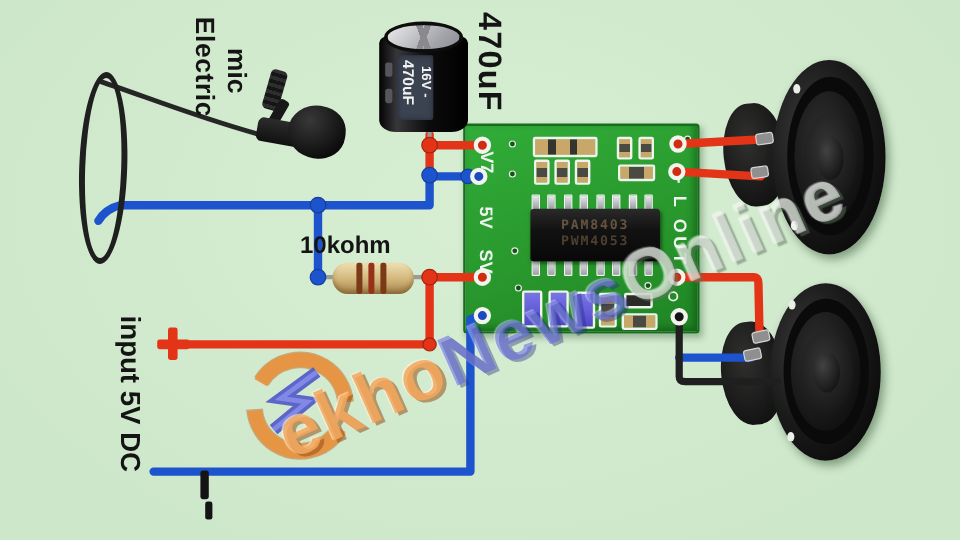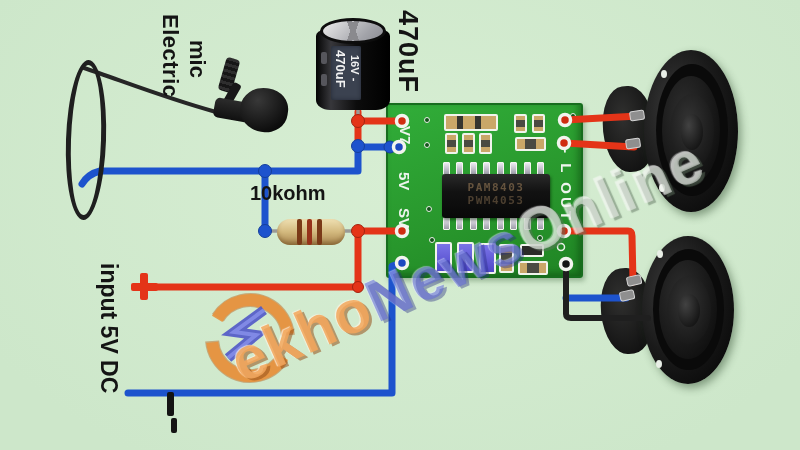--- a/index.html
+++ b/index.html
@@ -12,21 +12,21 @@
   .abs { position:absolute; }
   .rot { position:absolute; transform-origin:0 0; transform:rotate(90deg);
          white-space:nowrap; font-weight:bold; color:#161616; }
 
   
   .lbl { z-index:8; font-weight:bold; color:#141414; }
   #lbl-electric { left:183px; top:14px; font-size:22px; letter-spacing:.5px; }
   #lbl-mic      { left:210px; top:40px; font-size:22px; }
   #lbl-cap      { left:423px; top:10px; font-size:27px; letter-spacing:1px; }
   #lbl-input    { left:122px; top:263px; font-size:23px; }
-  #lbl-res      { left:250px; top:182px; font-size:20px; z-index:8; font-weight:bold; color:#141414; }
+  #lbl-res      { left:250px; top:194px; font-size:20px; z-index:8; font-weight:bold; color:#141414; }
 
   
   #wires { position:absolute; left:0; top:0; z-index:5; pointer-events:none; }
   .w-blue  { stroke:var(--wire-blue);  stroke-width:7; fill:none; stroke-linecap:round; stroke-linejoin:round; }
   .w-red   { stroke:var(--wire-red);   stroke-width:7; fill:none; stroke-linecap:round; stroke-linejoin:round; }
   .w-black { stroke:#1f1f1f; stroke-width:6; fill:none; stroke-linecap:round; stroke-linejoin:round; }
   .w-cable { stroke:#262626; stroke-width:4; fill:none; stroke-linecap:round; }
   .w-lead  { stroke:#9a9a96; stroke-width:3.5; fill:none; stroke-linecap:round; }
   .d-blue  { fill:var(--wire-blue); stroke:#153f9c; stroke-width:1; }
   .d-red   { fill:var(--wire-red);  stroke:#a32410; stroke-width:1; }

